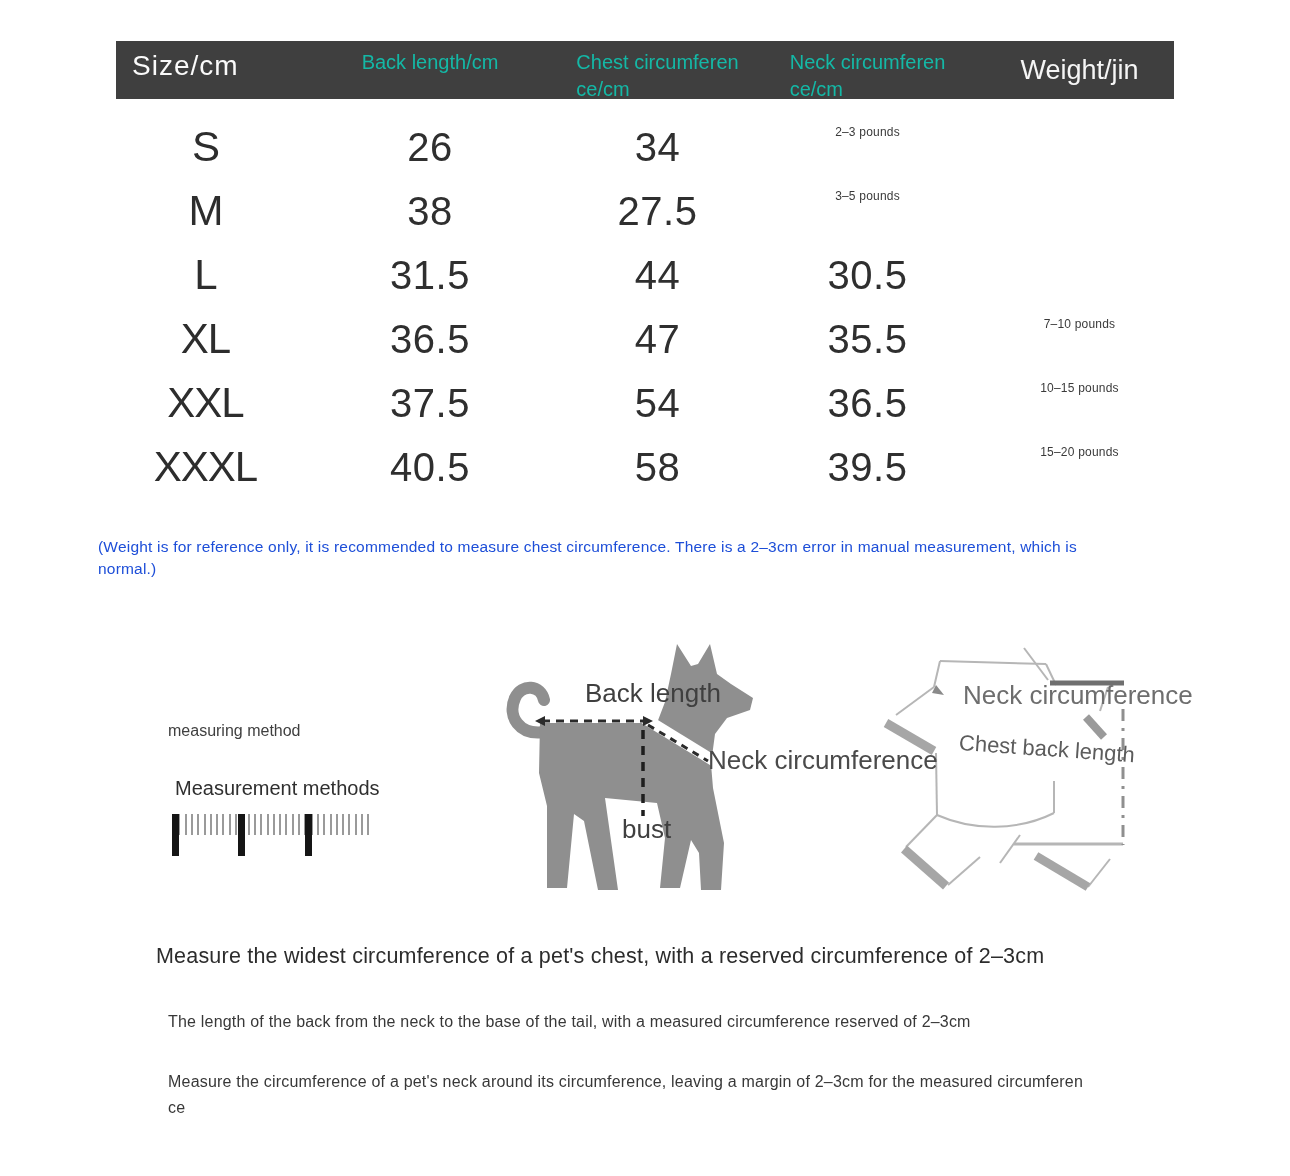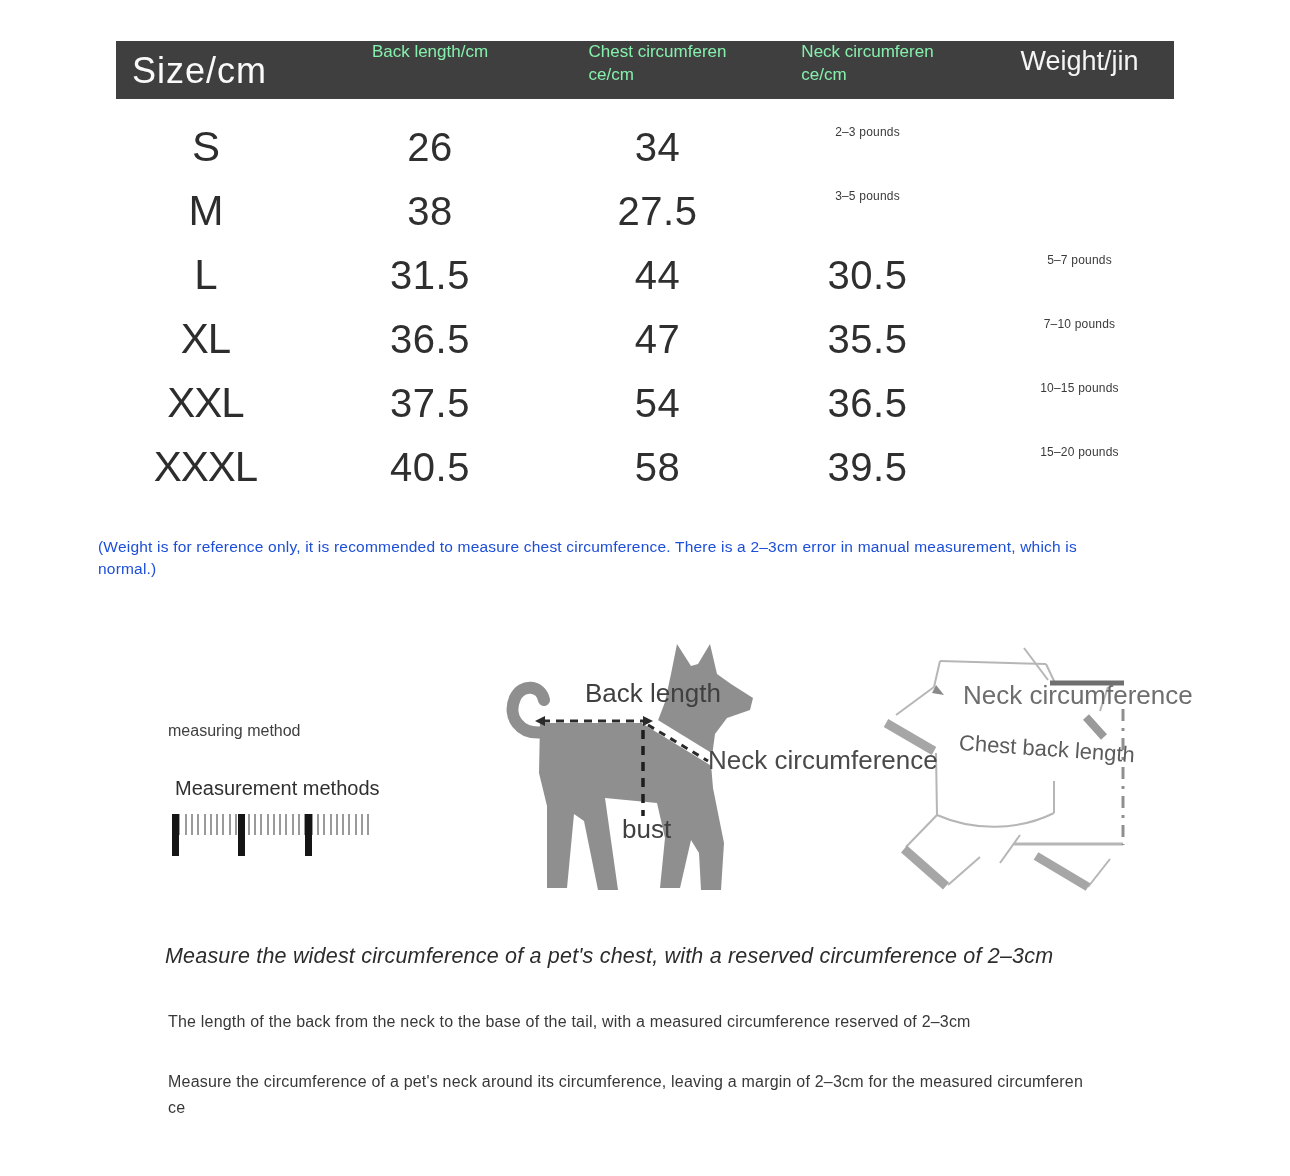--- a/index.html
+++ b/index.html
@@ -7,23 +7,23 @@
     position:relative;width:1290px;height:1176px;background:#ffffff;overflow:hidden;
     font-family:"Liberation Sans",sans-serif;color:#2d2d2d;
   }
   
   .thead{
     position:absolute;left:116px;top:41px;width:1058px;height:58px;
     background:#3f3f3f;display:grid;grid-template-columns:179px 270px 185px 235px 189px;
   }
   .th{display:flex;justify-content:center;align-items:flex-start;color:#f2f2f2;}
   .th span{white-space:pre-line;text-align:left;}
-  .th-size{justify-content:flex-start;padding-left:16px;padding-top:9px;font-size:36px;letter-spacing:1px;color:#fafafa;}
-  .th-small{font-size:17px;line-height:1.35;color:#86efac;}
-  .th-weight{padding-top:5px;font-size:27px;color:#f5f5f5;}
+  .th-size{justify-content:flex-start;padding-left:16px;padding-top:9px;font-size:28px;letter-spacing:1px;color:#fafafa;}
+  .th-small{padding-top:8px;font-size:20px;line-height:1.35;color:#14b8a6;}
+  .th-weight{padding-top:14px;font-size:27px;color:#f5f5f5;}
   .tbody{position:absolute;left:116px;top:99px;width:1058px;padding-top:16px;}
   .tr{display:grid;grid-template-columns:179px 270px 185px 235px 189px;height:64px;}
   .td{display:flex;align-items:center;justify-content:center;}
   .td-size{font-size:42px;letter-spacing:-1px;color:#2d2d2d;}
   .td-num{font-size:40px;letter-spacing:0.5px;color:#2f2f2f;}
   .td-weight{font-size:12px;color:#3a3a3a;transform:translateY(-15px);letter-spacing:0.2px;}
   .note{
     position:absolute;left:98px;top:536px;width:1080px;
     font-size:15.5px;line-height:1.45;color:#1d4ed8;letter-spacing:0.2px;white-space:pre-line;
   }
@@ -41,21 +41,21 @@
   .dog-svg{position:absolute;left:505px;top:638px;width:250px;height:256px;}
   .garment-svg{position:absolute;left:878px;top:645px;width:268px;height:248px;}
   .lbl{position:absolute;font-size:26px;color:#4a4a4a;white-space:nowrap;}
   .lbl-back-length{left:585px;top:678px;color:#3f3f3f;}
   .lbl-neck-circ{left:708px;top:745px;color:#4a4a4a;}
   .lbl-bust{left:582px;top:814px;color:#3f3f3f;margin-left:40px;}
   .lbl-neck-circ-right{left:963px;top:680px;color:#6e6e6e;}
   .lbl-chest-back{left:960px;top:730px;font-size:22px;color:#5c5c5c;transform:rotate(4deg);transform-origin:left top;}
   
   .instr{position:absolute;color:#383838;letter-spacing:0.2px;}
-  .instr-1{left:165px;top:944px;font-size:21.5px;color:#2c2c2c;font-style:italic;}
+  .instr-1{left:156px;top:944px;font-size:21.5px;color:#2c2c2c;}
   .instr-2{left:168px;top:1013px;font-size:16px;}
   .instr-3{left:168px;top:1069px;font-size:16px;white-space:pre-line;line-height:1.65;}
 </style>
 </head>
 <body>
 
 <div id="canvas">
 
   <div class="thead">
     <div class="th th-size">
@@ -88,21 +88,20 @@
       <div class="td td-size">M</div>
       <div class="td td-num">38</div>
       <div class="td td-num">27.5</div>
       <div class="td td-weight">3–5 pounds</div>
     </div>
     <div class="tr">
       <div class="td td-size">L</div>
       <div class="td td-num">31.5</div>
       <div class="td td-num">44</div>
       <div class="td td-num">30.5</div>
-      <div class="td td-weight">5–7 pounds</div>
     </div>
     <div class="tr">
       <div class="td td-size">XL</div>
       <div class="td td-num">36.5</div>
       <div class="td td-num">47</div>
       <div class="td td-num">35.5</div>
       <div class="td td-weight">7–10 pounds</div>
     </div>
     <div class="tr">
       <div class="td td-size">XXL</div>

